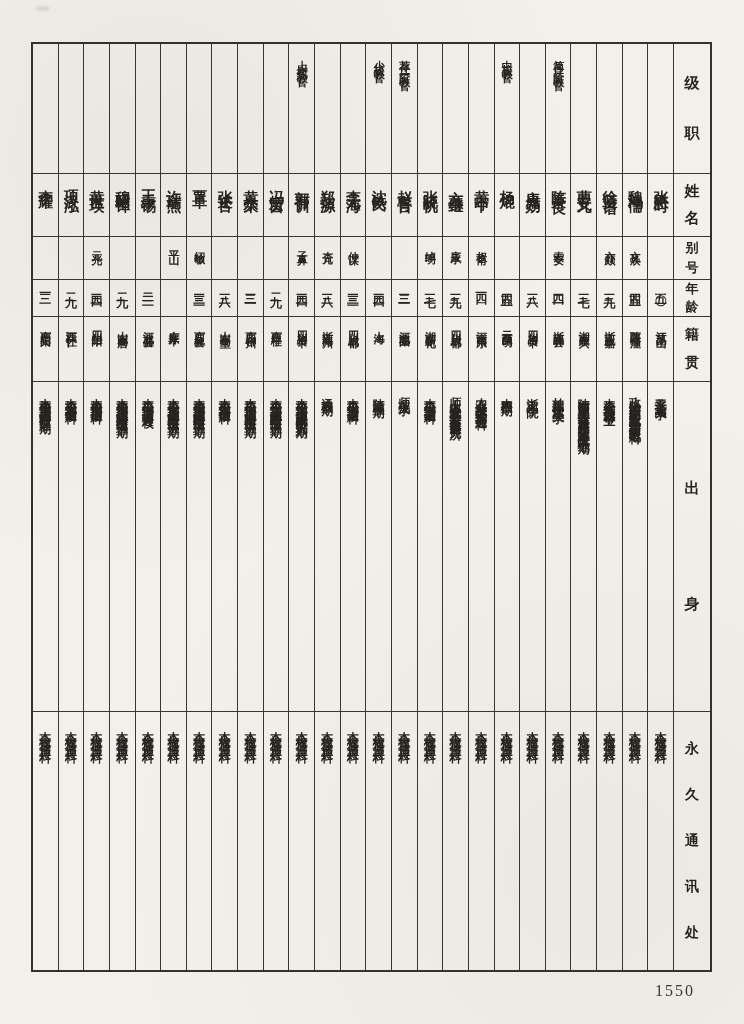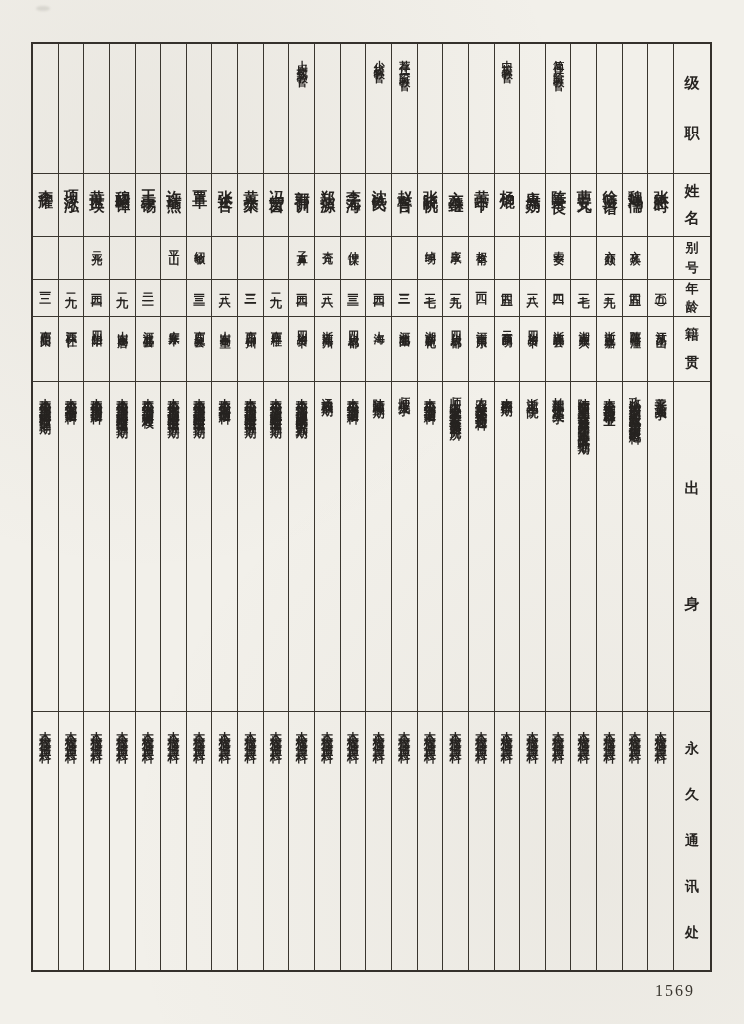--- a/index.html
+++ b/index.html
@@ -714,15 +714,15 @@
         <div class="spread">
             <span>永</span>
             <span>久</span>
             <span>通</span>
             <span>讯</span>
             <span>处</span>
           </div>
       </div>
     </div>
   </div>
-  <div class="page-number">1569</div>
+  <div class="page-number">1550</div>
   <div class="smudge" style="left:36px;top:6px;width:14px;height:5px;"></div>
 </div>
 
 </body></html>

